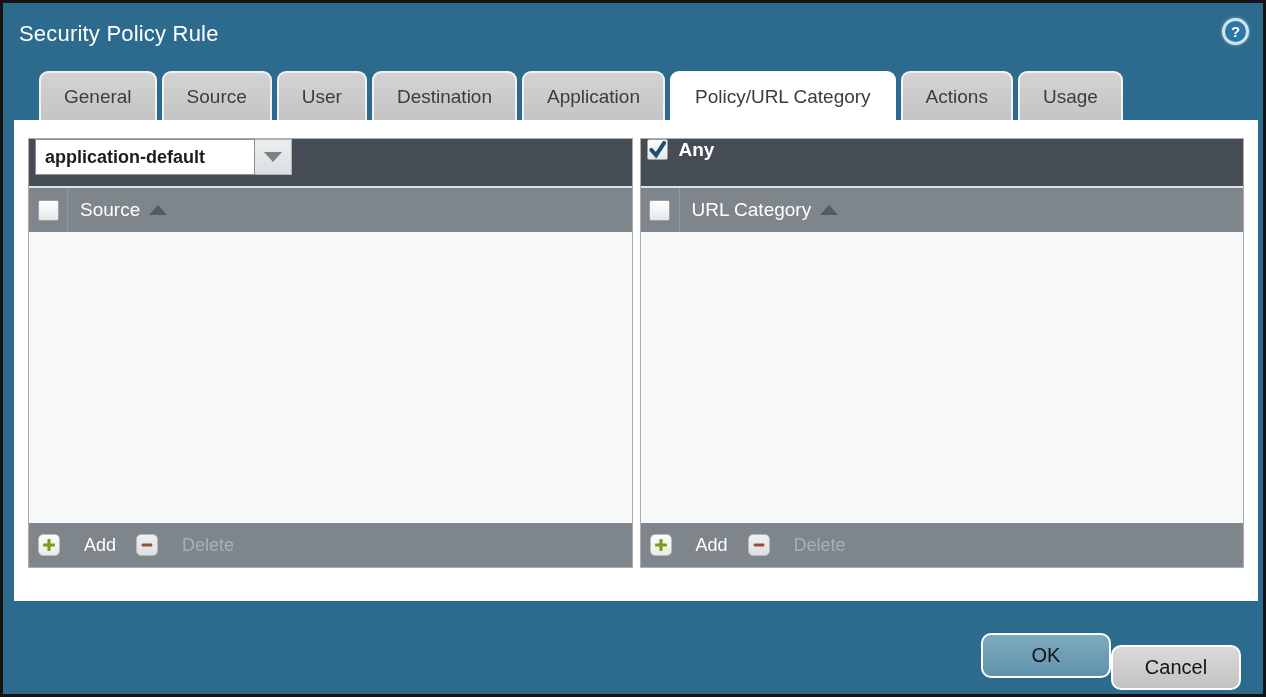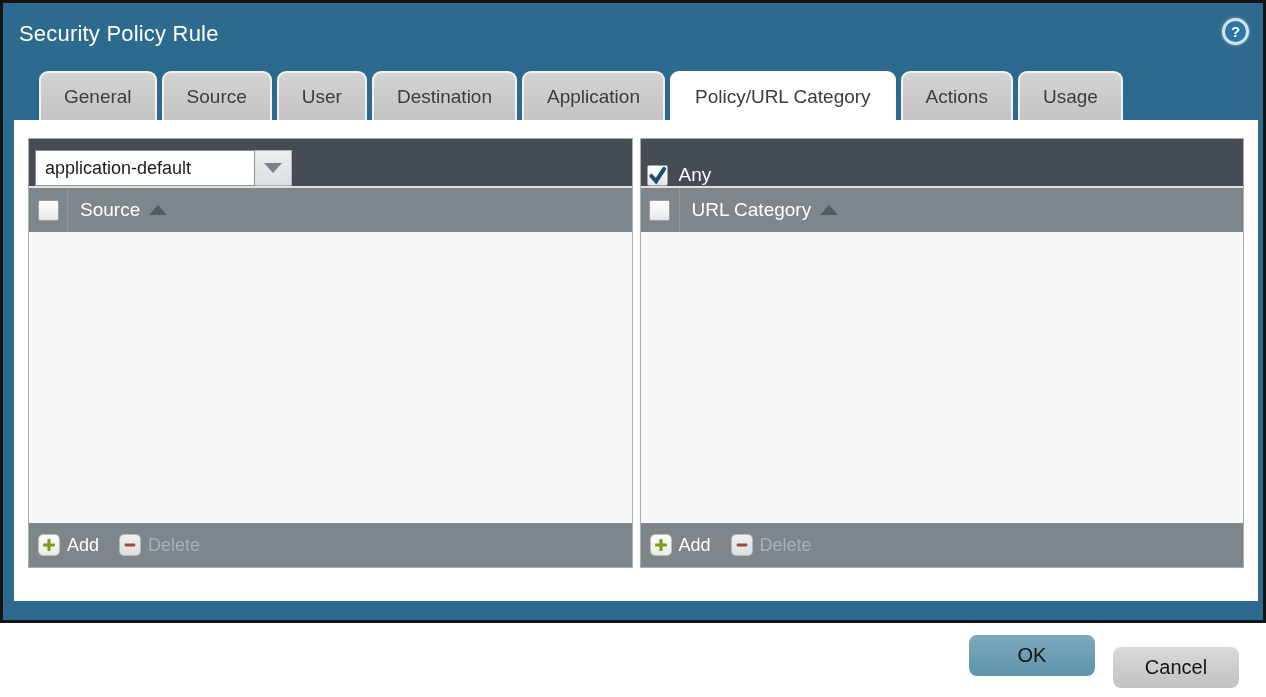--- a/index.html
+++ b/index.html
@@ -1,18 +1,18 @@
 <!DOCTYPE html>
 <html><head>
 <meta charset="utf-8">
 <style>
   * { margin:0; padding:0; box-sizing:border-box; }
   html,body { width:1266px; height:697px; overflow:hidden; font-family:"Liberation Sans", sans-serif; }
   .screen {
-    position:relative; width:1266px; height:623px;
+    position:relative; width:1266px; height:697px;
     background:#2d6b8e; border:3px solid #141414;
   }
   
   .titlebar { position:absolute; left:0; top:0; width:100%; height:65px; }
   .dialog-title {
     position:absolute; left:16px; top:18px;
     color:#ffffff; font-size:22px; font-weight:400; letter-spacing:0.2px;
   }
   .help-icon {
     position:absolute; right:14px; top:15px; width:27px; height:27px;
@@ -37,21 +37,21 @@
     position:absolute; left:11px; top:117px; width:1244px; height:481px;
     background:#ffffff; padding:18px 14px 0 14px;
     display:flex; gap:7px;
   }
   .panel {
     flex:1; height:430px; display:flex; flex-direction:column;
     border:1px solid #a9aeb2; background:#f7f8f8;
   }
   .panel-toolbar {
     height:47px; background:#454c53; flex:0 0 47px;
-    display:flex; align-items:flex-end; padding:0 6px;
+    display:flex; align-items:flex-start; padding:0 6px;font-weight:bold;
   }
   
   .dropdown { display:flex; height:36px; cursor:pointer; }
   .dd-value {
     width:220px; height:36px; background:#ffffff; border:1px solid #8a9096;
     font-size:18px; color:#1c1c1c; display:flex; align-items:center; padding-left:9px;
   }
   .dd-btn {
     width:37px; height:36px; background:linear-gradient(#eceeee,#dcdfdf);
     border:1px solid #aeb4b8; border-left:none;
@@ -75,32 +75,32 @@
   }
   .cb-cell { width:39px; display:flex; align-items:center; justify-content:center; border-right:1px solid #8f969c; }
   .col-label { display:flex; align-items:center; padding-left:12px; color:#ffffff; font-size:19px; }
   
   .grid-body { flex:1; background:#f7f8f8; }
   
   .grid-footer {
     height:44px; flex:0 0 44px; background:#7e858b;
     display:flex; align-items:center; padding:0 9px; gap:20px;
   }
-  .tool-btn { display:flex; align-items:center; gap:7px; background:none; border:none; cursor:pointer; font-family:inherit; }
+  .tool-btn { display:flex; align-items:center; gap:24px; background:none; border:none; cursor:pointer; font-family:inherit; }
   .tool-btn.disabled { cursor:default; }
   .tool-icon {
     width:22px; height:22px; border-radius:5px;
     background:linear-gradient(#fdfdfd,#e9ece4); border:1px solid #b8bfb4;
     display:flex; align-items:center; justify-content:center;
   }
   .tool-btn.disabled .tool-icon { background:linear-gradient(#eef0f1,#dde0e2); border-color:#b4babe; }
   .tool-label { color:#ffffff; font-size:18px; }
   .tool-btn.disabled .tool-label { color:#a9b0b5; }
   
-  .dialog-buttons { position:absolute; right:22px; top:630px; display:flex; gap:14px; }
+  .dialog-buttons { position:absolute; right:22px; top:630px; display:flex; }
   .btn {
     width:130px; height:45px; border-radius:10px; border:2px solid #ffffff;
     font-size:20px; color:#141414; cursor:pointer; font-family:inherit;
   }
   .btn-ok { background:linear-gradient(#7fa9bd,#5e93ac); }
   .btn-cancel { background:linear-gradient(#dadada,#c2c2c2);margin-top:12px; }
 </style>
 </head>
 <body>
 

